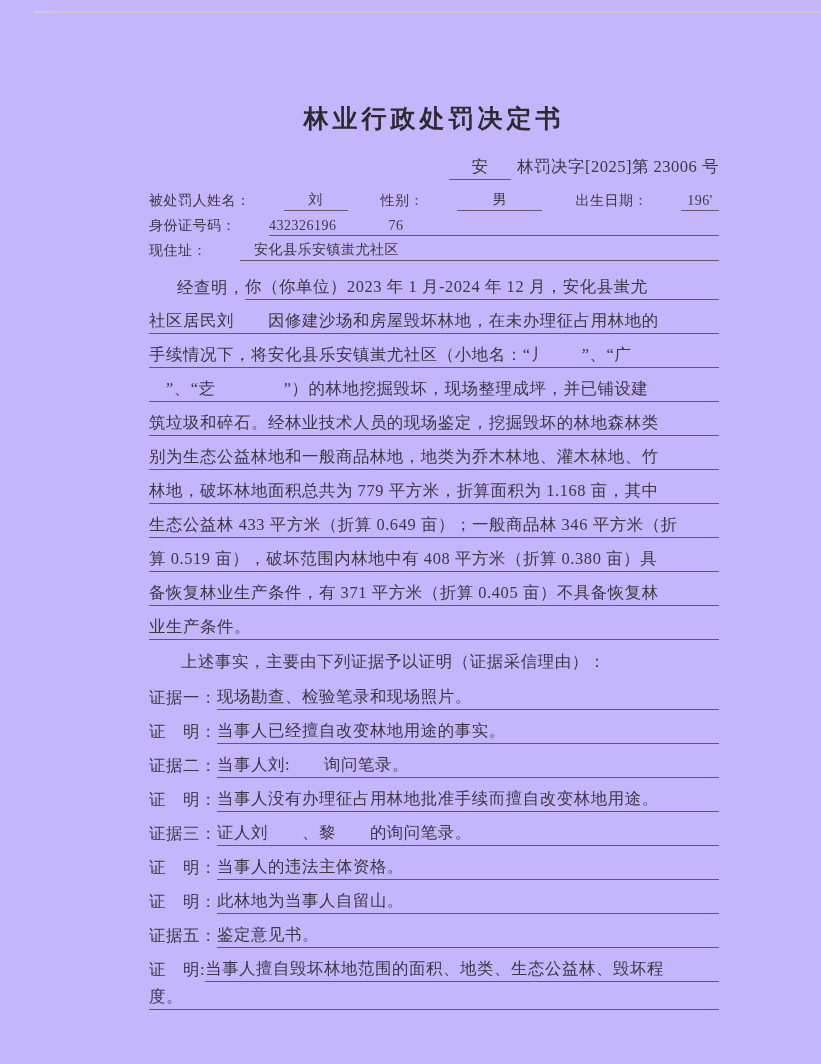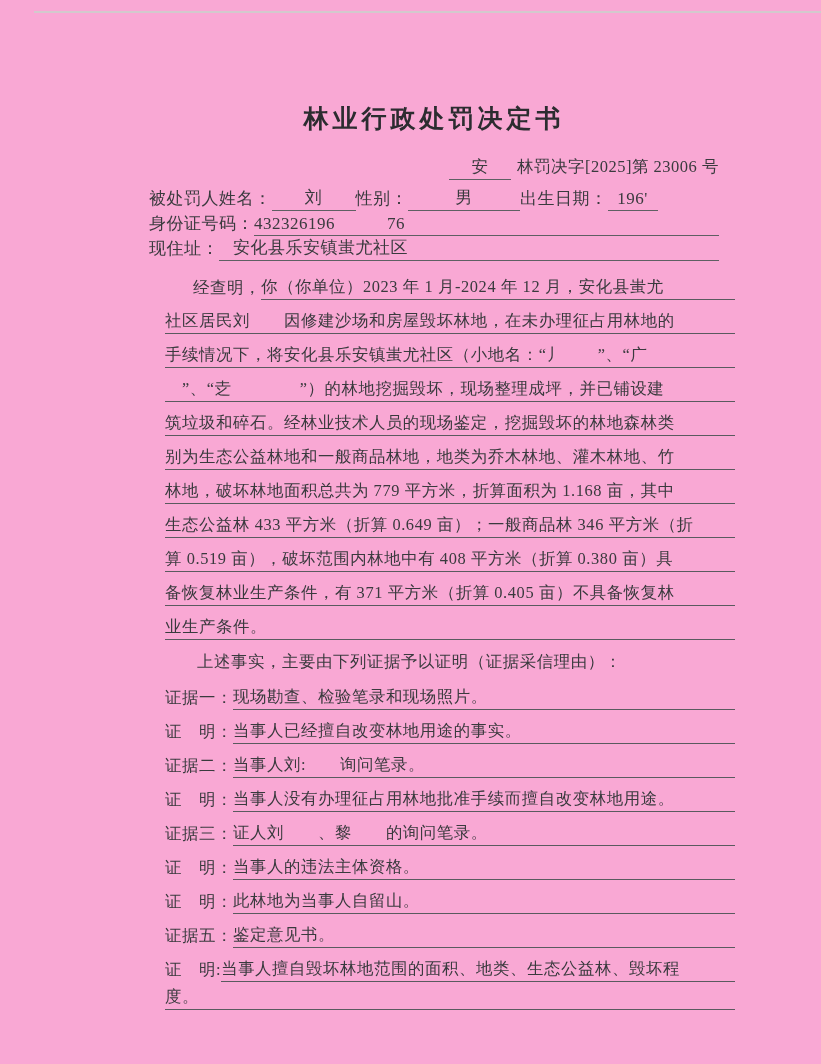--- a/index.html
+++ b/index.html
@@ -1,21 +1,21 @@
 <!DOCTYPE html>
 <html><head>
 <meta charset="utf-8">
 <style>
   html,body{margin:0;padding:0;}
   body{background:#e8e8e6;}
   .page{
     position:relative;
     width:821px;height:1064px;
     margin:0 auto;
-    background:#f9a8d4;
+    background:#c4b5fd;
     overflow:hidden;
     font-family:"Liberation Serif","DejaVu Serif",serif;
     color:#3a3a3e;
   }
   .scan-edge{
     position:absolute;top:11px;left:34px;right:0;height:2px;
     background:#cdcfcb;opacity:.85;
   }
   .content{position:absolute;left:149px;top:0;width:570px;}
 
@@ -31,29 +31,29 @@
     display:flex;justify-content:flex-end;align-items:flex-end;
     font-size:16.5px;letter-spacing:.5px;white-space:nowrap;
   }
   .docno .blankcell{
     display:inline-block;width:62px;text-align:center;
     border-bottom:1.3px solid #5f5f63;padding-bottom:1px;margin-right:6px;
   }
   .docno .rest{padding-bottom:2px;}
 
   .fields{position:absolute;left:0;top:186px;width:100%;}
-  .frow{height:25px;display:flex;align-items:flex-end;font-size:17px;letter-spacing:.5px;white-space:nowrap;}
+  .frow{height:25px;display:flex;align-items:flex-end;font-size:14px;letter-spacing:.5px;white-space:nowrap;gap:33px;}
   .frow .lab{padding-bottom:1px;}
   .frow .u{border-bottom:1.3px solid #5f5f63;padding-bottom:1px;}
   .frow .cell{display:inline-block;text-align:center;}
   .frow .fill{flex:1;}
   .gap52{display:inline-block;width:52px;}
   .padl{padding-left:14px;}
 
-  .ruled{position:absolute;left:16px;width:100%;}
+  .ruled{position:absolute;left:0;width:100%;}
   .line{height:34px;display:flex;align-items:flex-end;font-size:16.4px;letter-spacing:.6px;white-space:nowrap;overflow:hidden;}
   .line .seg{padding-bottom:1px;}
   .line .u{border-bottom:1.3px solid #5a5a5f;}
   .line .fill{flex:1;}
   .lead{margin-left:28px;}
   .body-block{top:266px;}
   .intro-block{top:640px;text-align:center;}
   .intro-block .line .seg{margin-left:32px;}
   .evid-block{top:676px;}
   .tail-line{height:28px;}

